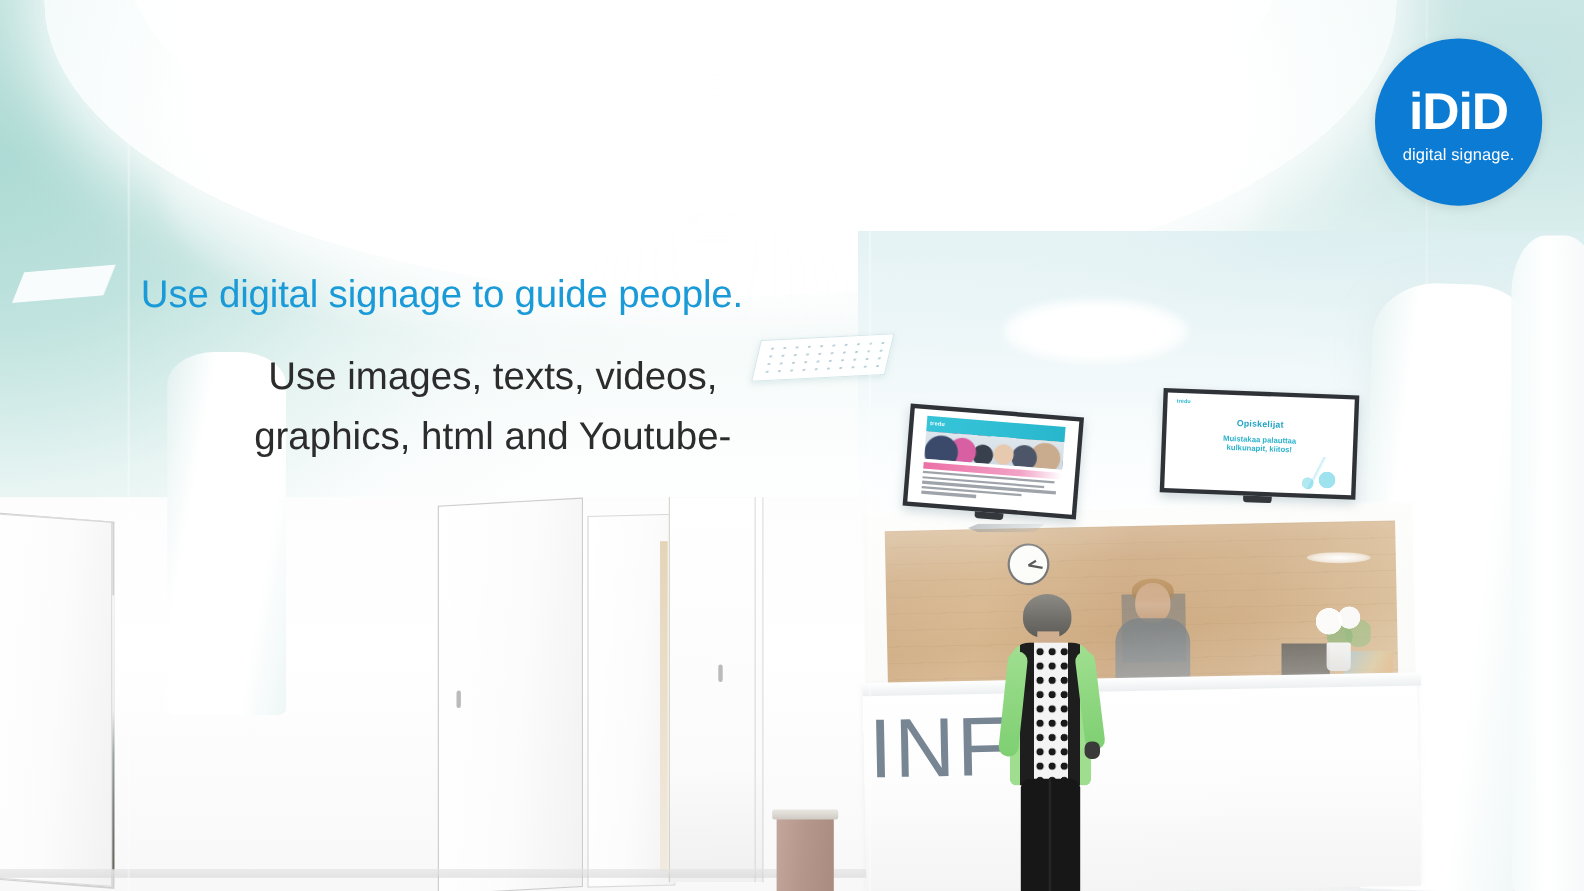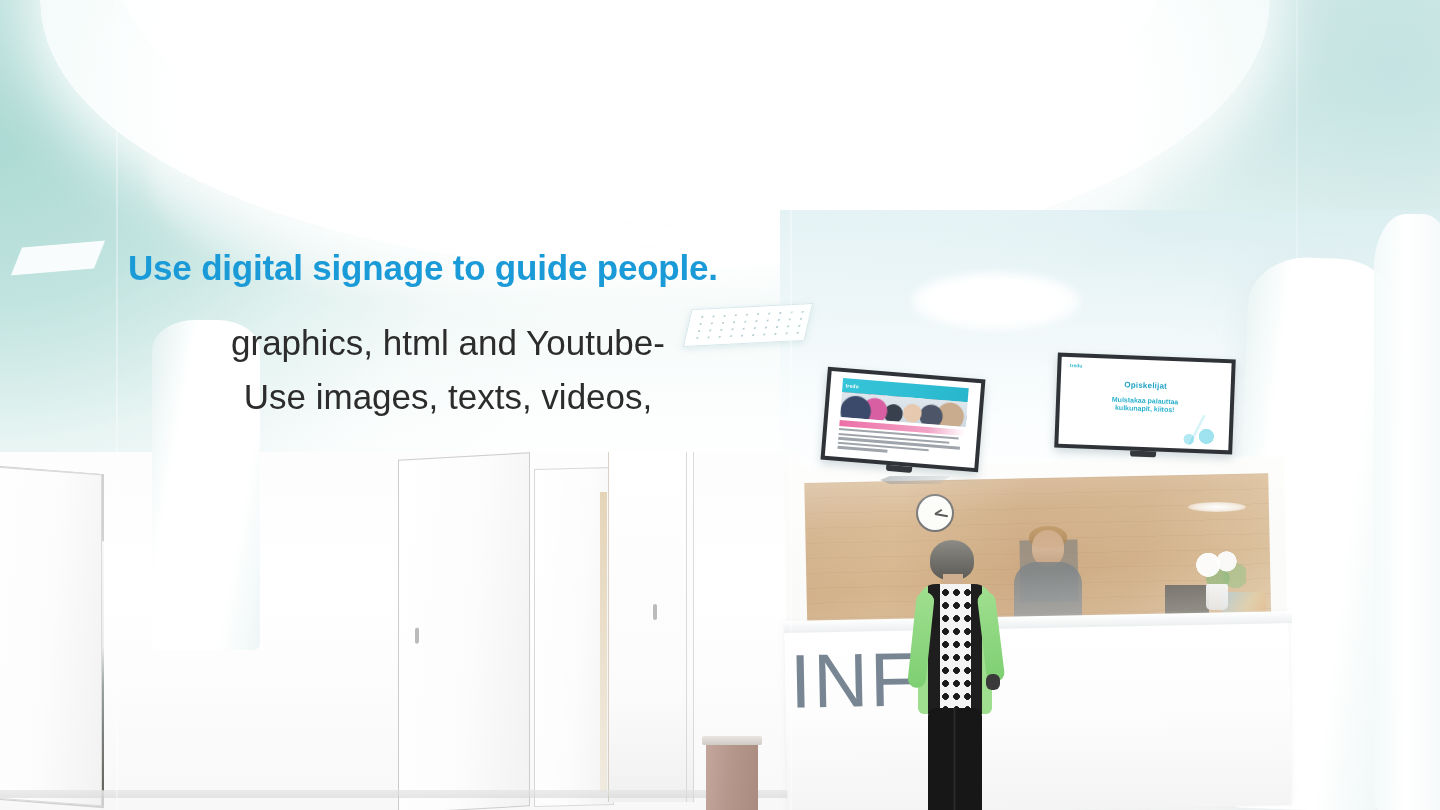--- a/index.html
+++ b/index.html
@@ -563,21 +563,21 @@
     pointer-events: none;
   }
 
   
   .headline {
     position: absolute;
     left: 128px;
     top: 248px;
     font-family: "Liberation Sans", sans-serif;
     font-size: 35px;
-    font-weight: bold;
+    font-weight: normal;
     color: #1b9ad8;
     letter-spacing: -0.2px;
     white-space: nowrap;
   }
   .body-copy {
     position: absolute;
     left: 118px;
     top: 316px;
     width: 660px;
     text-align: center;
@@ -740,18 +740,22 @@
     <div class="seam seam-a"></div>
     <div class="seam seam-b"></div>
     <div class="seam seam-c"></div>
 
     <div class="photo-soft"></div>
   </div>
 
   <div class="headline">Use digital signage to guide people.</div>
 
   <div class="body-copy">
+    <div>Use images, texts, videos,</div>
     <div>graphics, html and Youtube-</div>
-    <div>Use images, texts, videos,</div>
   </div>
 
+  <div id="logo-badge">
+    <div class="logo-wordmark">iDiD</div>
+    <div class="logo-tagline">digital signage.</div>
+  </div>
 
 </div>
 
 </body></html>

